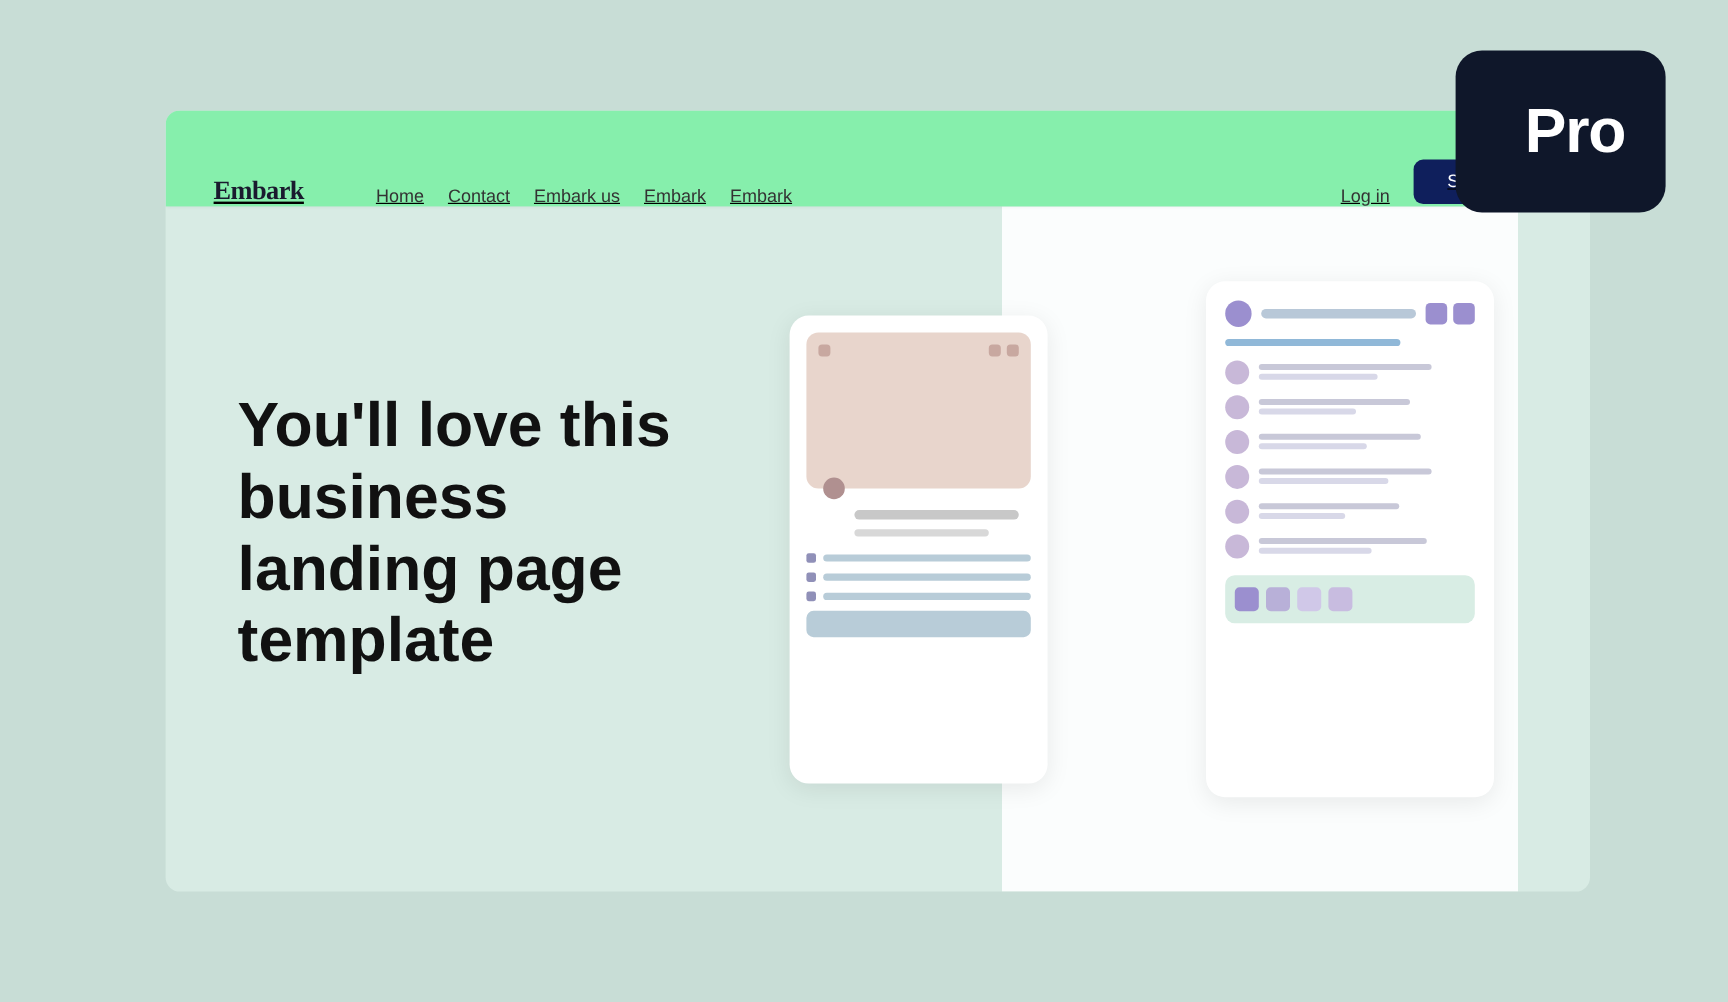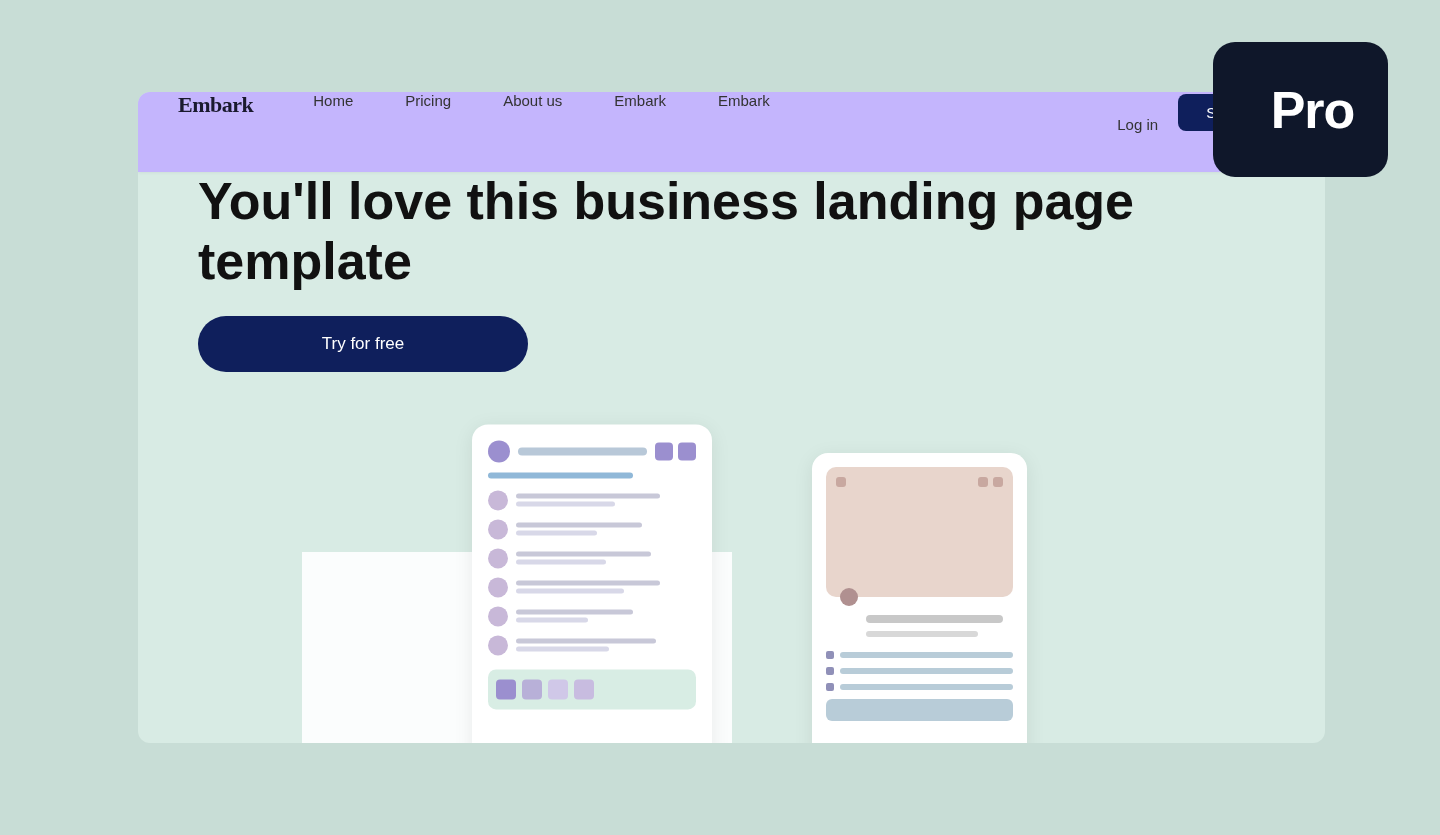--- a/index.html
+++ b/index.html
@@ -47,40 +47,41 @@
       overflow: hidden;
     }
 
     
     .navbar {
       position: absolute;
       top: 0;
       left: 0;
       right: 0;
       height: 80px;
-      background: #c4b5fd;
-      display: flex;
-      align-items: flex-start;
+      background: #86efac;
+      display: flex;
+      align-items: flex-end;
       padding: 0 40px;
       z-index: 10;
       box-shadow: 0 1px 3px rgba(0,0,0,0.05);
+      text-decoration: underline;
     }
 
     .logo {
       font-size: 22px;
       font-weight: 700;
       color: #1a1a2e;
       font-family: Georgia, serif;
       margin-right: 60px;
       letter-spacing: -0.5px;
     }
 
     .nav-links {
       display: flex;
-      gap: 52px;
+      gap: 20px;
       flex: 1;
     }
 
     .nav-link {
       font-size: 15px;
       color: #333;
       text-decoration: none;
       cursor: pointer;
     }
 
@@ -113,21 +114,20 @@
     
     .hero {
       position: absolute;
       top: 80px;
       left: 0;
       right: 0;
       bottom: 0;
       display: flex;
       align-items: center;
       padding: 0 60px;
-      flex-direction: column;
     }
 
     .hero-text {
       flex: 0 0 380px;
       z-index: 5;
     }
 
     .hero-title {
       font-size: 52px;
       font-weight: 800;
@@ -417,35 +417,34 @@
 <div class="pro-badge">
   <span class="pro-badge-text">Pro</span>
 </div>
 
 <div class="main-card">
 
   <nav class="navbar">
     <div class="logo">Embark</div>
     <div class="nav-links">
       <a class="nav-link">Home</a>
-      <a class="nav-link">Pricing</a>
-      <a class="nav-link">About us</a>
+      <a class="nav-link">Contact</a>
+      <a class="nav-link">Embark us</a>
       <a class="nav-link">Embark</a>
       <a class="nav-link">Embark</a>
     </div>
     <div class="nav-actions">
       <button class="login-btn">Log in</button>
       <button class="signup-btn">Sign up</button>
     </div>
   </nav>
 
   <div class="hero">
     <div class="hero-text">
       <h1 class="hero-title">You'll love this business landing page template</h1>
-      <button class="try-btn">Try for free</button>
     </div>
 
     <div class="mockup-area">
 
       <div class="right-panel"></div>
 
       <div class="mockup-card-1">
         <div class="mc1-header">
           <div class="mc1-corner-dots">
             <div class="mc1-corner-dot"></div>

